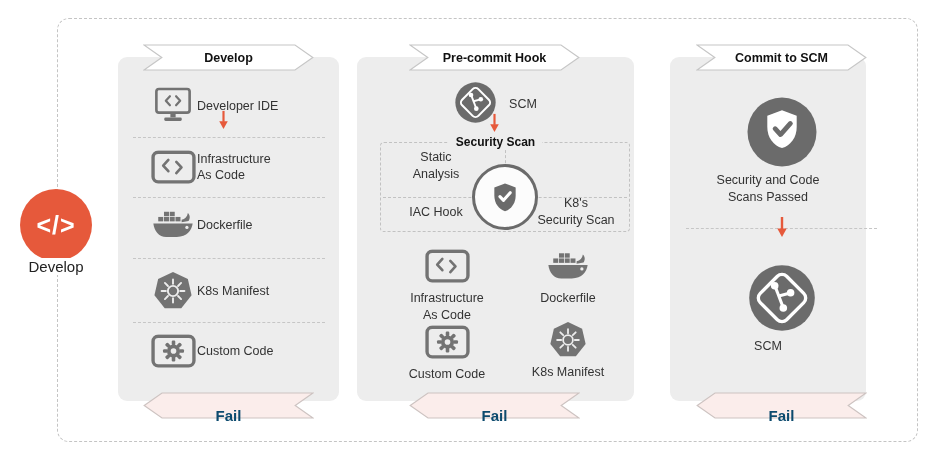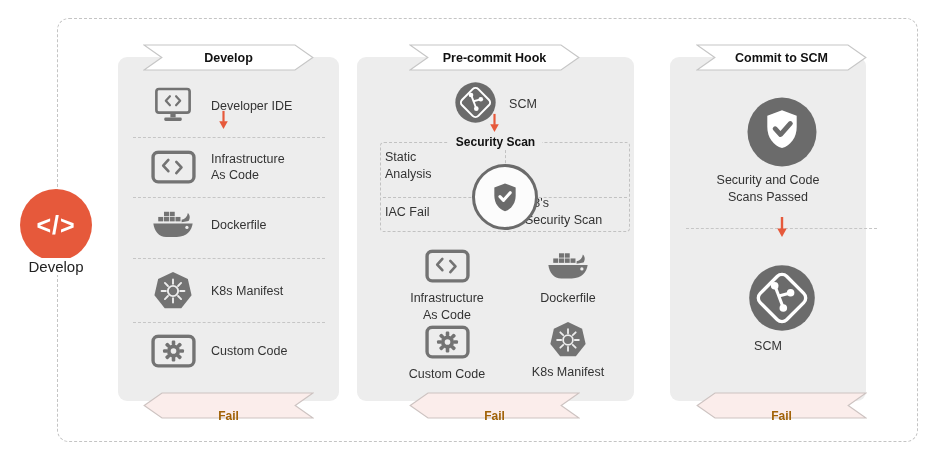--- a/index.html
+++ b/index.html
@@ -13,40 +13,40 @@
          color:#fff;font-weight:bold;font-size:25px;letter-spacing:1px;}
   .dev-label{position:absolute;left:6px;top:258px;width:100px;text-align:center;
          font-size:15px;color:#222;background:#fff;}
   
   .panel{position:absolute;top:57px;height:344px;background:#EDEDED;border-radius:9px;}
   
   .banner{position:absolute;width:171px;height:27px;}
   .banner svg{position:absolute;left:0;top:0;width:171px;height:27px;}
   .banner .btxt{position:absolute;left:0;top:0;right:0;bottom:0;display:flex;align-items:center;
          justify-content:center;font-weight:bold;font-size:12.5px;color:#111;}
-  .banner.fail .btxt{color:#a16207;font-size:12px;margin-top:20px;}
+  .banner.fail .btxt{color:#0c4a6e;font-size:15px;margin-top:20px;}
   
   .lbl{font-size:12.5px;color:#333;line-height:1.32;white-space:pre-line;}
   
-  .p1row{position:absolute;left:31px;display:flex;align-items:center;gap:14px;transform:translateY(-50%);}
+  .p1row{position:absolute;left:31px;display:flex;align-items:center;transform:translateY(-50%);}
   .p1row .ic{width:48px;display:flex;justify-content:center;align-items:center;}
   .divider{position:absolute;border-top:1.6px dashed #C6C6C6;height:0;}
   .down-arrow{position:absolute;}
   
   .scm-group{position:absolute;left:0;right:0;top:24px;display:flex;align-items:center;justify-content:center;gap:12px;}
   .scan-title{position:absolute;left:0;right:0;top:75px;text-align:center;z-index:3;}
   .scan-title span{display:inline-block;background:#EDEDED;padding:0 7px;font-weight:bold;font-size:12px;color:#111;}
   .scan-box{position:absolute;left:23px;top:85px;width:250px;height:90px;
          border:1.4px dashed #C2C2C2;border-radius:4px;box-sizing:border-box;}
   .vdiv{position:absolute;left:124px;top:2px;bottom:2px;border-left:1.4px dashed #C2C2C2;}
   .hdiv{position:absolute;left:2px;right:2px;top:54px;border-top:1.4px dashed #C2C2C2;}
   .scan-circle{position:absolute;left:91px;top:21px;width:66px;height:66px;border-radius:50%;
          background:#FCFCFC;border:3.6px solid #6B6B6B;box-sizing:border-box;z-index:2;
          display:flex;align-items:center;justify-content:center;}
-  .quad{position:absolute;width:102px;text-align:left;}
+  .quad{position:absolute;width:102px;text-align:center;}
   .art{position:absolute;width:130px;display:flex;flex-direction:column;align-items:center;gap:5px;text-align:center;}
   .art .ic{height:38px;display:flex;align-items:center;justify-content:center;}
   
   .center-txt{position:absolute;left:0;right:0;text-align:center;}
   .circle-icon{position:absolute;}
 </style>
 </head>
 <body>
 
 <svg width="0" height="0" style="position:absolute" aria-hidden="true">
@@ -217,21 +217,21 @@
         </svg></span>
 
     <div class="scan-title">
       <span>Security Scan</span></div>
 
     <div class="scan-box">
       <div class="vdiv"></div>
       <div class="hdiv"></div>
       <div class="quad lbl" style="left:4px;top:6px;">Static
 Analysis</div>
-      <div class="quad lbl" style="left:4px;top:61px;">IAC Fail</div>
+      <div class="quad lbl" style="left:4px;top:61px;">IAC Hook</div>
       <div class="quad lbl" style="left:144px;top:52px;">K8's
 Security Scan</div>
       <div class="scan-circle">
         <svg width="32" height="36" viewBox="0 0 24 24">
             <use href="#sym-shield-gray"></use>
           </svg>
       </div>
     </div>
 
     <div class="art" style="left:25px;top:190px;">

